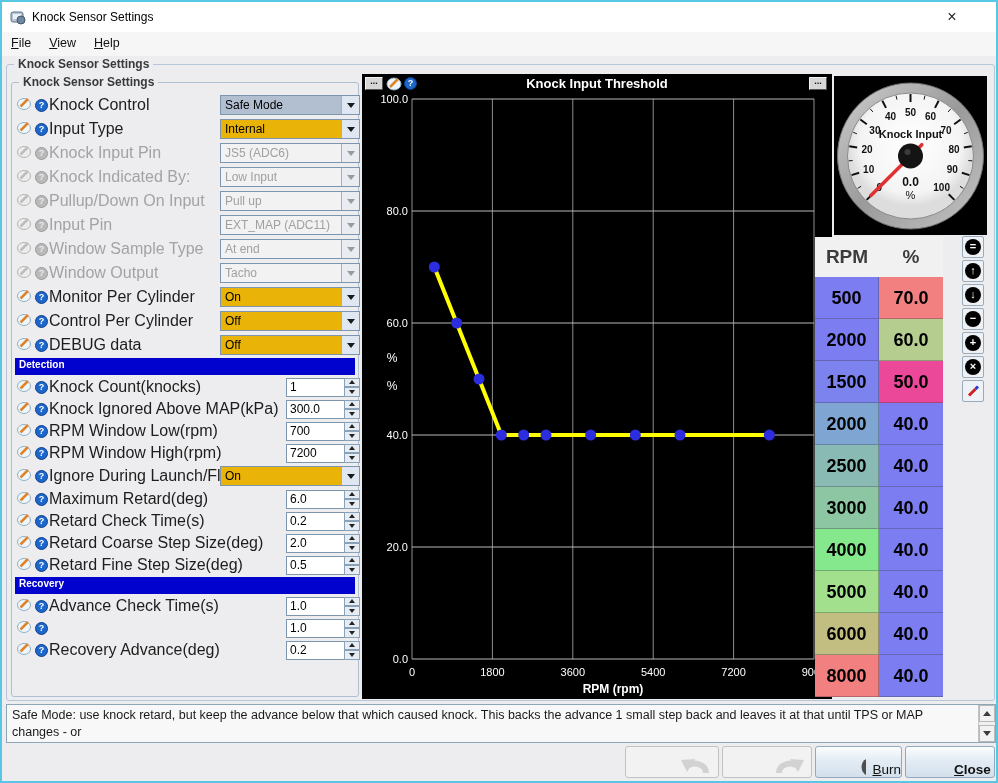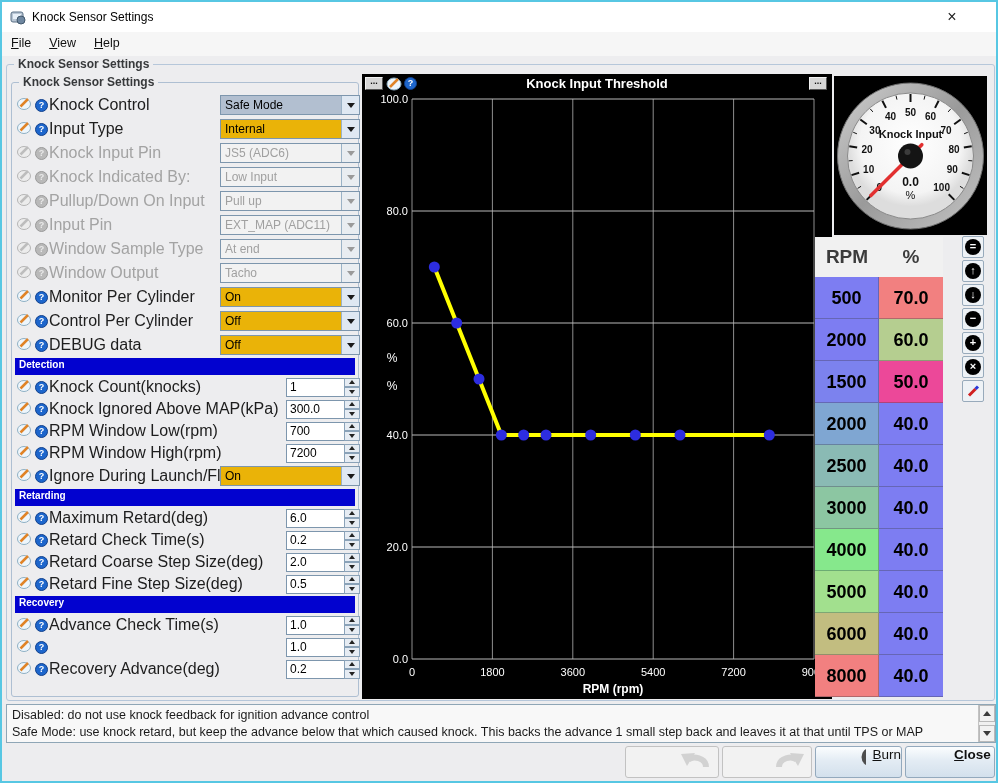--- a/index.html
+++ b/index.html
@@ -98,21 +98,21 @@
   .sb-btn { width:16px; height:17px; background:#f2f2f2; border:1px solid #b9b9b9;
             display:flex; align-items:center; justify-content:center; }
   .sb-btn.up:after { content:""; border-left:4px solid transparent; border-right:4px solid transparent;
             border-bottom:5px solid #3c3c3c; }
   .sb-btn.down:after { content:""; border-left:4px solid transparent; border-right:4px solid transparent;
             border-top:5px solid #3c3c3c; }
 
   
   #btnbar { position:absolute; left:0; top:743px; width:100%; height:38px; }
   .jbtn { position:absolute; top:1px; height:32px; border-radius:3px; font-size:13.5px; color:#111;
-          display:flex; align-items:flex-start; justify-content:center; gap:6px;
+          display:flex; align-items:flex-end; justify-content:center; gap:6px;
           background:linear-gradient(#fbfdfe,#e3ecf4 45%,#d3e0ec); border:1px solid #93a9bd;padding-left:45px; }
   .jbtn u { text-decoration:underline; }
   .jbtn.disabled { background:#f2f2f2; border-color:#c2c2c2; }
 </style>
 </head>
 <body>
 
 <div id="window">
 
   <div class="titlebar">
@@ -365,21 +365,20 @@
                 <line x1="3.5" y1="10.5" x2="11" y2="3" stroke="#e08428" stroke-width="2.5"></line>
               </svg></span>
             <span class="qicon">?</span>
           </span>
           <span class="slabel">Ignore During Launch/Flatshift</span>
           <div class="combo">
             <span class="combo-text">On</span>
             <span class="combo-arrow"></span>
           </div>
         </div>
-        <div class="sheader">Retarding</div>
         <div class="srow spin-row">
           <span class="icons">
             <span><svg width="15" height="14">
                 <ellipse cx="7" cy="8" rx="6.5" ry="5.5" fill="#eef6fc" stroke="#8fb0c4"></ellipse>
                 <line x1="3.5" y1="10.5" x2="11" y2="3" stroke="#e08428" stroke-width="2.5"></line>
               </svg></span>
             <span class="qicon">?</span>
           </span>
           <span class="slabel">Maximum Retard(deg)</span>
           <div class="spin">
@@ -673,21 +672,20 @@
       </div>
       <div class="tb-btn">
         <svg width="14" height="14">
           <line x1="3" y1="11.5" x2="9.5" y2="5" stroke="#d02020" stroke-width="3"></line>
           <line x1="9.5" y1="5" x2="12" y2="2.5" stroke="#2838d8" stroke-width="3"></line>
         </svg>
       </div>
     </div>
 
   <div id="status-box">
-    <div class="status-line">Disabled: do not use knock feedback for ignition advance control</div>
     <div class="status-line">Safe Mode: use knock retard, but keep the advance below that which caused knock. This backs the advance 1 small step back and leaves it at that until TPS or MAP changes - or</div>
     <div id="status-sb">
       <div class="sb-btn up"></div>
       <div class="sb-btn down" style="position:absolute; bottom:0;"></div>
     </div>
   </div>
 
   <div id="btnbar">
     <div class="jbtn disabled" style="left:623px; width:94px;">
       <svg width="34" height="24">

